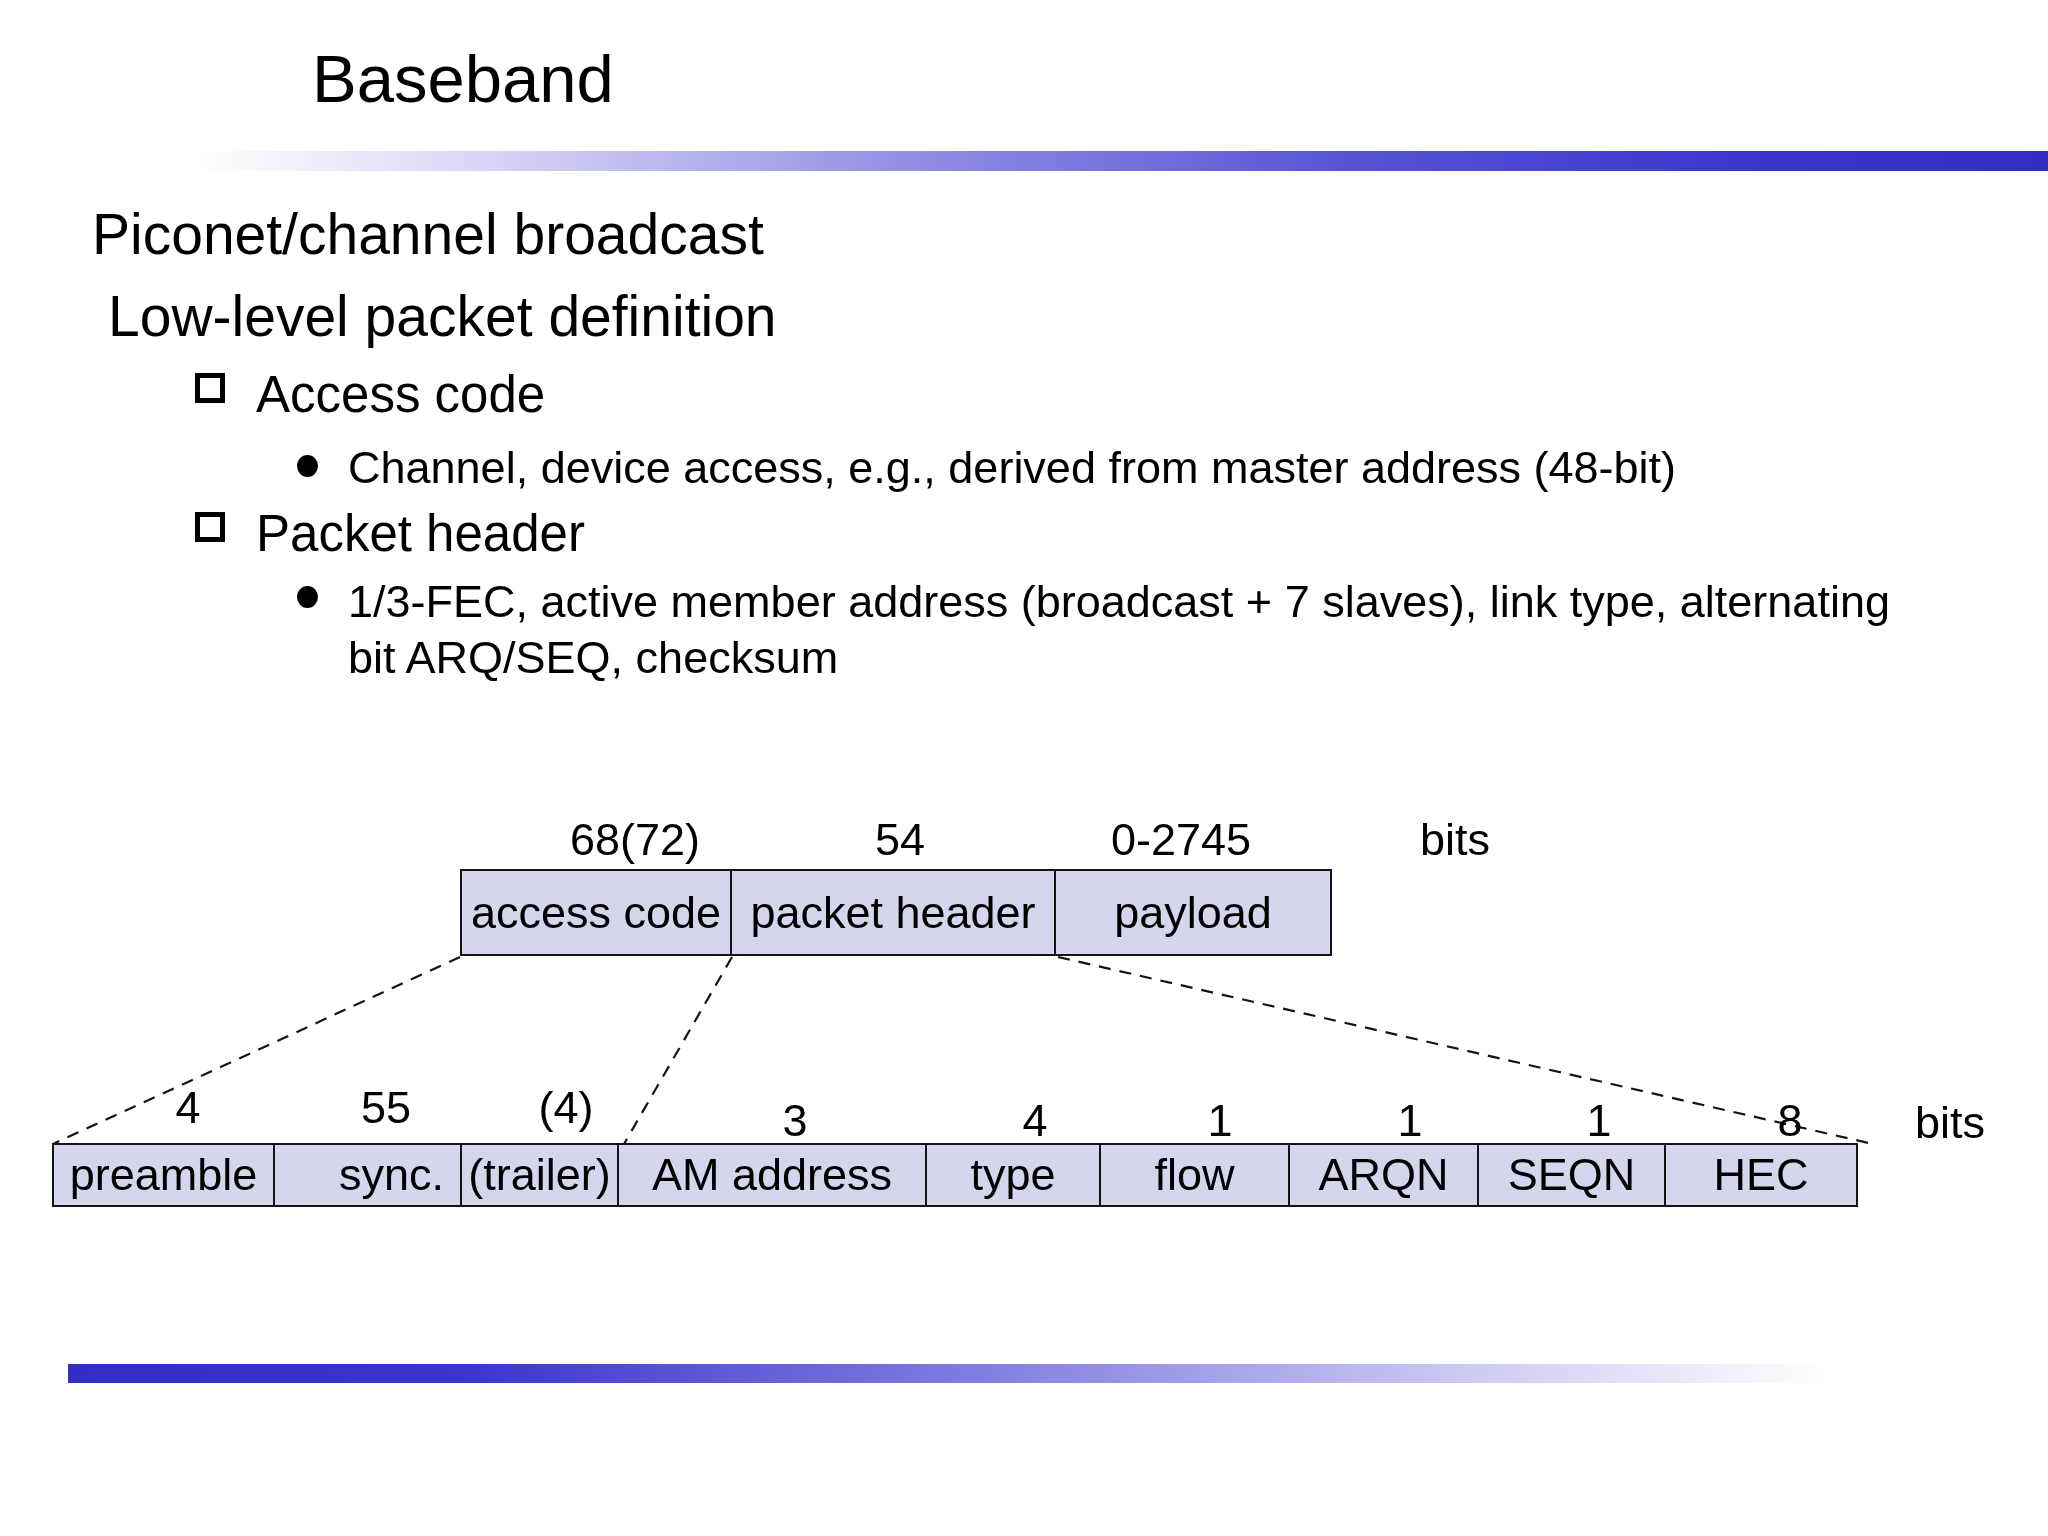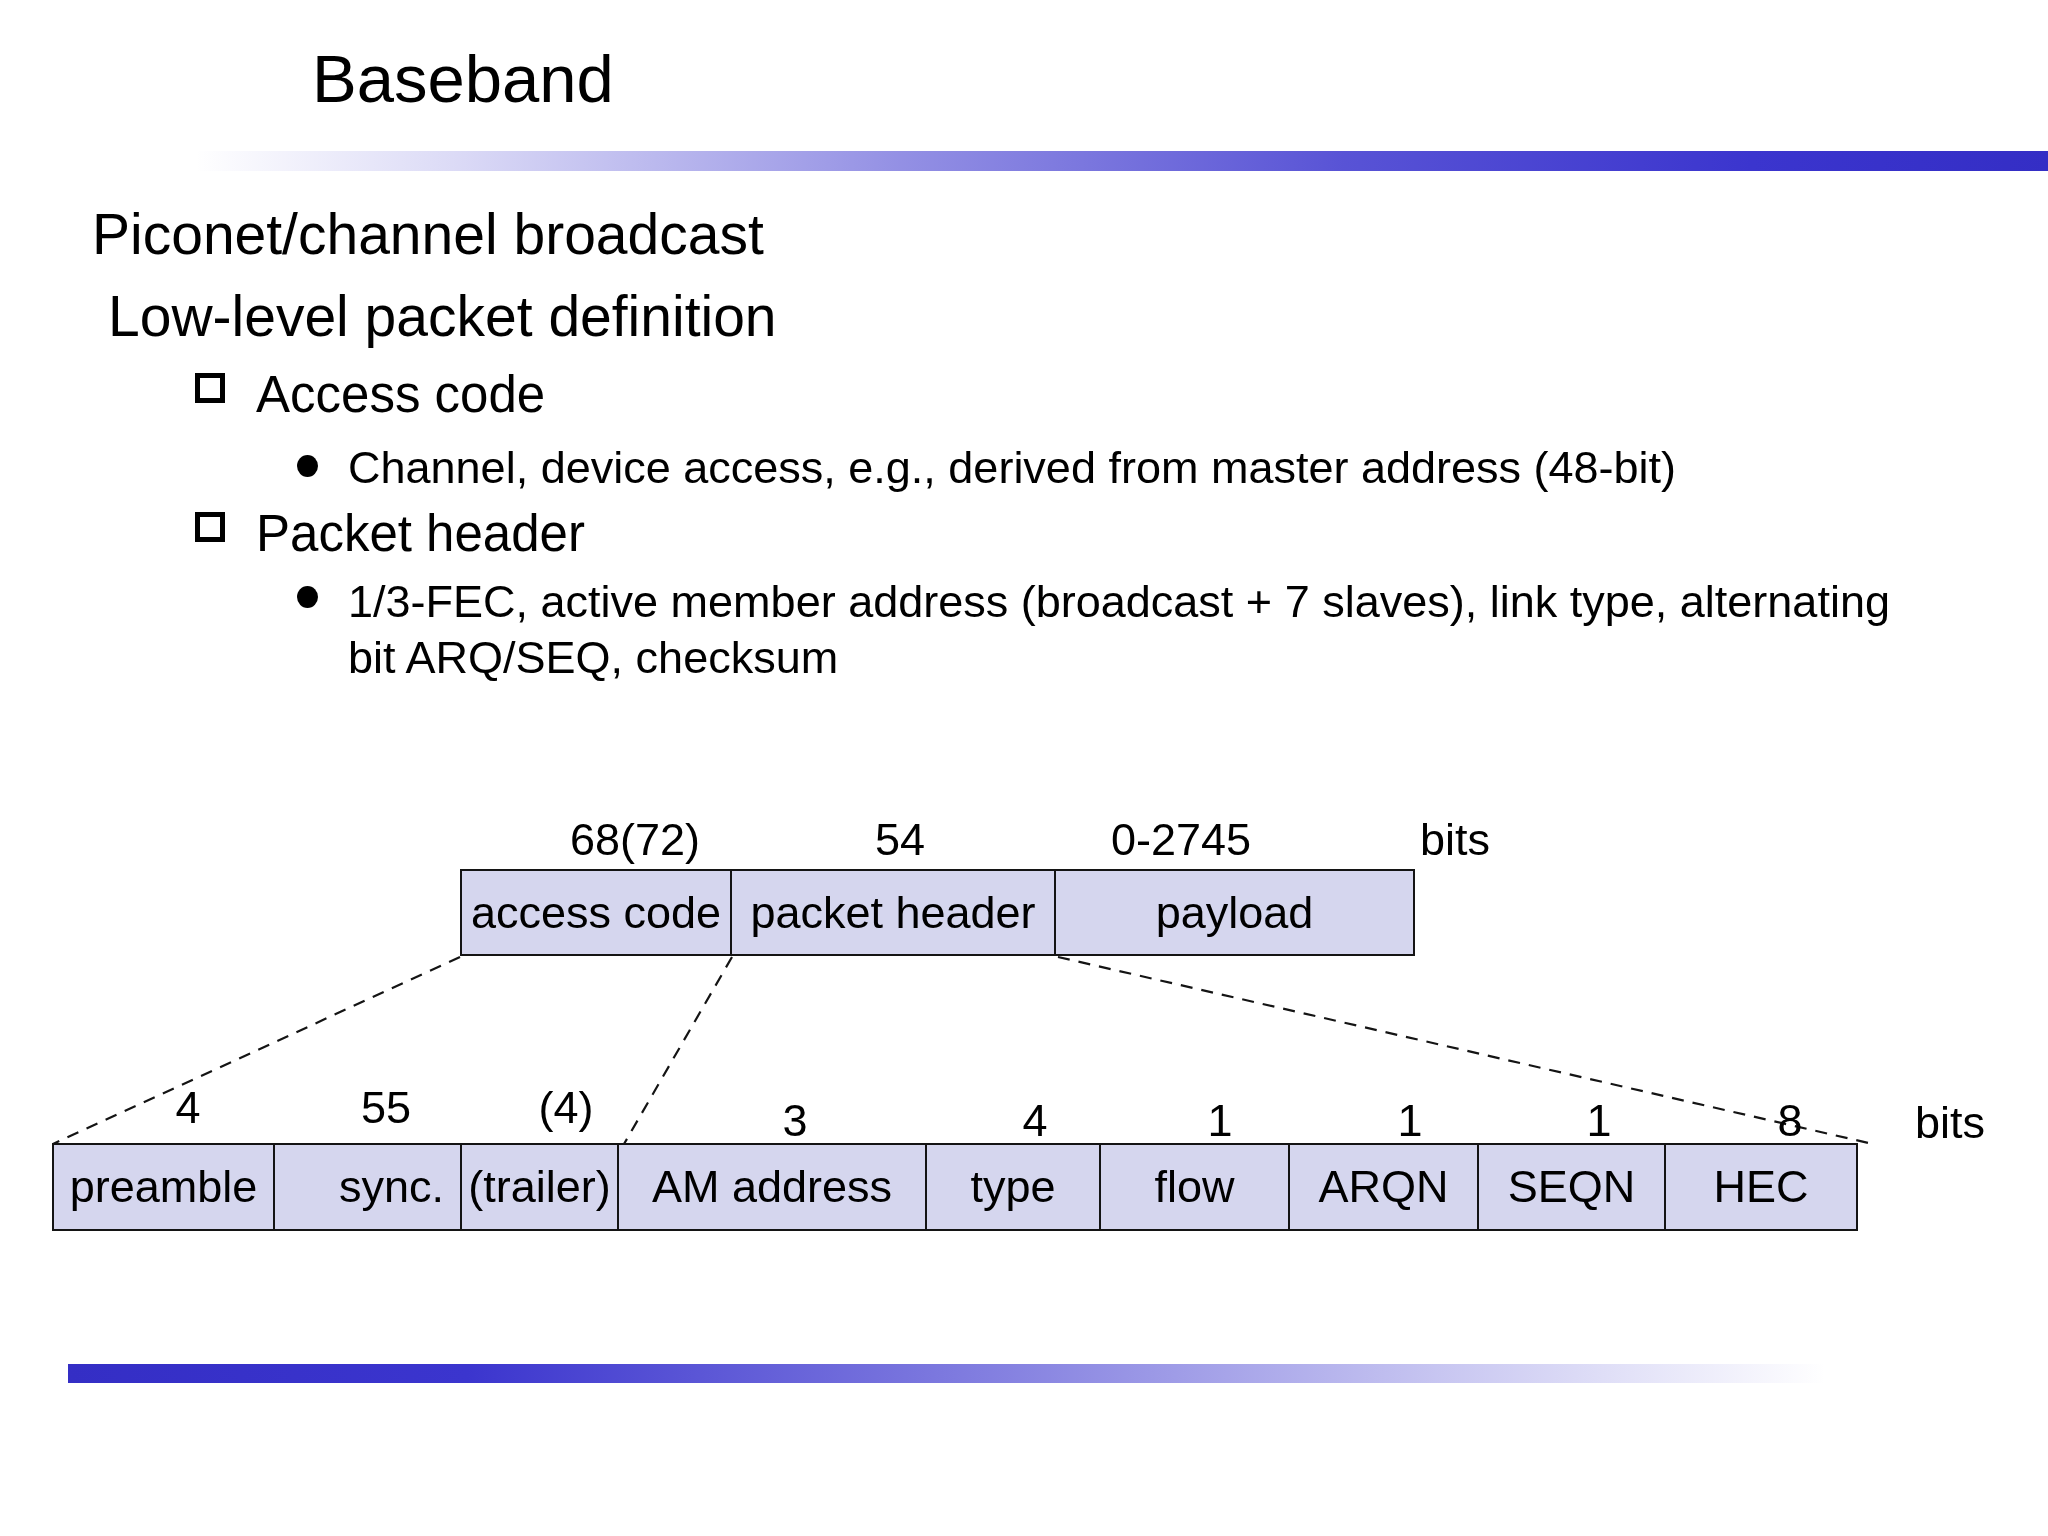--- a/index.html
+++ b/index.html
@@ -40,21 +40,21 @@
 
   
   .row { position:absolute; display:flex; }
   .cell {
     box-sizing:border-box; border:2px solid #141414; background:#d5d6ee;
     display:flex; align-items:center; justify-content:center;
     font-size:45px; white-space:nowrap;
   }
   .cell + .cell { margin-left:-2px; }
   .row-top  .cell { height:87px; }
-  .row-bot  .cell { height:88px; }
+  .row-bot  .cell { height:64px; }
   .dlabel { position:absolute; transform:translateX(-50%); font-size:45px; line-height:1.1; white-space:nowrap; }
   .lines-svg { position:absolute; left:0; top:0; pointer-events:none; }
 </style>
 </head>
 <body>
 
 <div class="slide">
 
   <div class="abs title">Baseband</div>
   <div class="abs rule-top"></div>
@@ -82,21 +82,21 @@
   </svg>
 
   <div class="dlabel" style="left:635px;  top:815px;">68(72)</div>
   <div class="dlabel" style="left:900px;  top:815px;">54</div>
   <div class="dlabel" style="left:1181px; top:815px;">0-2745</div>
   <div class="dlabel" style="left:1455px; top:815px;">bits</div>
 
   <div class="row row-top" style="left:460px; top:869px;">
     <div class="cell" style="width:272px;">access code</div>
     <div class="cell" style="width:326px;">packet header</div>
-    <div class="cell" style="width:361px;">payload</div>
+    <div class="cell" style="width:278px;">payload</div>
   </div>
 
   <div class="dlabel" style="left:188px;  top:1083px;">4</div>
   <div class="dlabel" style="left:386px;  top:1083px;">55</div>
   <div class="dlabel" style="left:566px;  top:1083px;">(4)</div>
   <div class="dlabel" style="left:795px;  top:1096px;">3</div>
   <div class="dlabel" style="left:1035px; top:1096px;">4</div>
   <div class="dlabel" style="left:1220px; top:1096px;">1</div>
   <div class="dlabel" style="left:1410px; top:1096px;">1</div>
   <div class="dlabel" style="left:1599px; top:1096px;">1</div>

